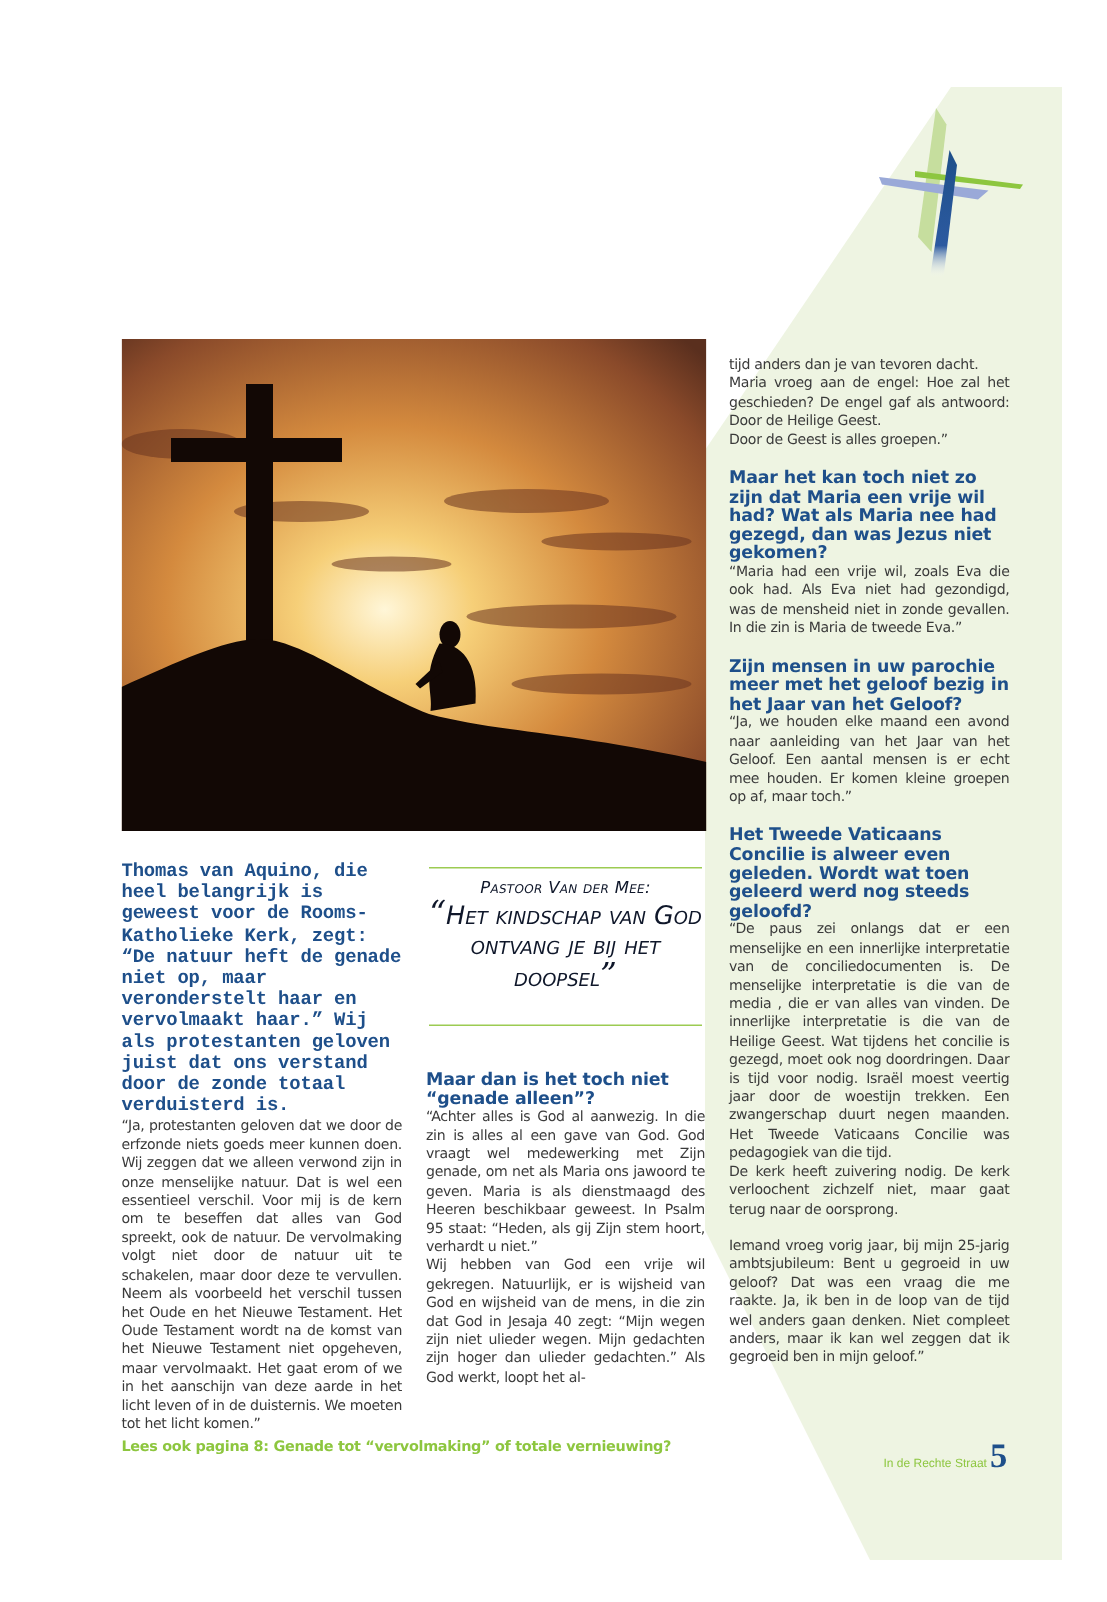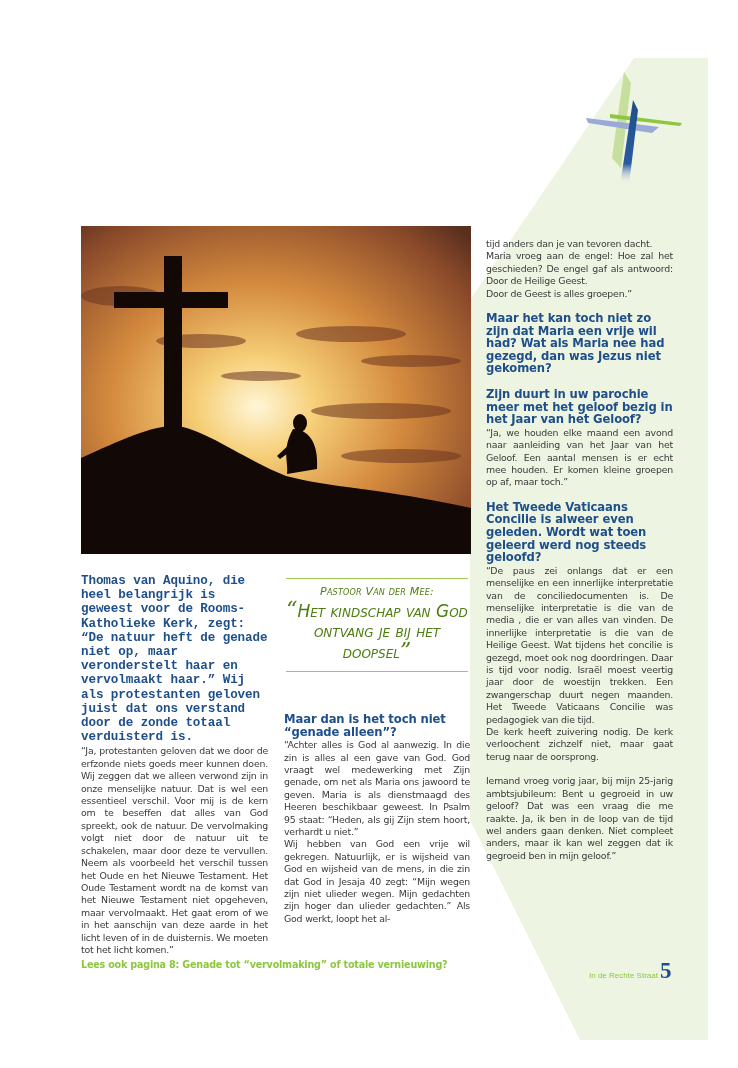--- a/index.html
+++ b/index.html
@@ -5,21 +5,21 @@
   html, body { margin:0; padding:0; }
   body { width:738px; height:1068px; background:#ffffff; position:relative; overflow:hidden;
          font-family:"Liberation Sans", sans-serif; }
   .bgpanel { position:absolute; left:0; top:0; width:738px; height:1068px; }
   .col { position:absolute; color:#3a3a3a; font-family:"DejaVu Sans", sans-serif; font-size:9.4px; line-height:12.4px; letter-spacing:-0.2px; }
   .col p { margin:0; text-align:justify; }
   .lead { color:#1e4f8a; font-weight:bold; font-size:12.6px; line-height:14.2px; margin:0 0 1px 0; letter-spacing:-0.1px; font-family:Liberation Mono, monospace; }
   .q { color:#1e4f8a; font-weight:bold; font-size:11.6px; line-height:12.6px; margin:0 0 1px 0; letter-spacing:-0.1px; font-family:"DejaVu Sans", sans-serif; }
   .gap { height:12px; }
   .photo { position:absolute; left:81px; top:226px; width:390px; height:328px; overflow:hidden; }
-  .pull { position:absolute; left:286px; top:578px; width:182px; border-top:1.5px solid #9ccb52; border-bottom:1.5px solid #9ccb52; padding:6px 0 8px; text-align:center; color:#4d7c0f; }
+  .pull { position:absolute; left:286px; top:578px; width:182px; border-top:1.5px solid #9ccb52; border-bottom:1.5px solid #9ccb52; padding:6px 0 20px; text-align:center; color:#0f172a; }
   .pull .who { font-style:italic; font-size:11px; font-variant:small-caps; letter-spacing:0.2px; margin-bottom:2px; font-family:"DejaVu Sans", sans-serif; }
   .pull .quote { font-style:italic; font-size:17px; line-height:19.5px; font-variant:small-caps; font-family:"DejaVu Sans", sans-serif; }
   .pull .mark { font-family:"DejaVu Serif", serif; font-size:22px; font-style:italic; }
   .footer-link { position:absolute; left:81px; top:959px; color:#8dc63f; font-weight:bold; font-size:9.6px; font-family:"DejaVu Sans", sans-serif; letter-spacing:-0.2px; }
   .mag { position:absolute; left:589px; top:971px; color:#8dc63f; font-size:8px; font-family:"Liberation Sans", sans-serif; }
   .pnum { position:absolute; left:660px; top:958px; color:#1e4f8a; font-family:"Liberation Serif", serif; font-weight:bold; font-size:23px; }
 </style>
 </head>
 <body>
 
@@ -88,22 +88,23 @@
   <p>“Achter alles is God al aanwezig. In die zin is alles al een gave van God. God vraagt wel medewerking met Zijn genade, om net als Maria ons jawoord te geven. Maria is als dienstmaagd des Heeren beschikbaar geweest. In Psalm 95 staat: “Heden, als gij Zijn stem hoort, verhardt u niet.”</p>
   <p>Wij hebben van God een vrije wil gekregen. Natuurlijk, er is wijsheid van God en wijsheid van de mens, in die zin dat God in Jesaja 40 zegt: “Mijn wegen zijn niet ulieder wegen. Mijn gedachten zijn hoger dan ulieder gedachten.” Als God werkt, loopt het al-</p>
 </div>
 
 <div class="col" style="left:486px; top:238px; width:187px;">
   <p>tijd anders dan je van tevoren dacht.</p>
   <p>Maria vroeg aan de engel: Hoe zal het geschieden? De engel gaf als antwoord: Door de Heilige Geest.</p>
   <p>Door de Geest is alles groepen.”</p>
   <div class="gap"></div>
   <div class="q">Maar het kan toch niet zo zijn dat Maria een vrije wil had? Wat als Maria nee had gezegd, dan was Jezus niet gekomen?</div>
+  <p>“Maria had een vrije wil, zoals Eva die ook had. Als Eva niet had gezondigd, was de mensheid niet in zonde gevallen. In die zin is Maria de tweede Eva.”</p>
   <div class="gap"></div>
-  <div class="q">Zijn duurt in uw parochie meer met het geloof bezig in het Jaar van het Geloof?</div>
+  <div class="q">Zijn mensen in uw parochie meer met het geloof bezig in het Jaar van het Geloof?</div>
   <p>“Ja, we houden elke maand een avond naar aanleiding van het Jaar van het Geloof. Een aantal mensen is er echt mee houden. Er komen kleine groepen op af, maar toch.”</p>
   <div class="gap"></div>
   <div class="q">Het Tweede Vaticaans Concilie is alweer even geleden. Wordt wat toen geleerd werd nog steeds geloofd?</div>
   <p>“De paus zei onlangs dat er een menselijke en een innerlijke interpretatie van de conciliedocumenten is. De menselijke interpretatie is die van de media , die er van alles van vinden. De innerlijke interpretatie is die van de Heilige Geest. Wat tijdens het concilie is gezegd, moet ook nog doordringen. Daar is tijd voor nodig. Israël moest veertig jaar door de woestijn trekken. Een zwangerschap duurt negen maanden. Het Tweede Vaticaans Concilie was pedagogiek van die tijd.</p>
   <p>De kerk heeft zuivering nodig. De kerk verloochent zichzelf niet, maar gaat terug naar de oorsprong.</p>
   <div class="gap"></div>
   <p>Iemand vroeg vorig jaar, bij mijn 25-jarig ambtsjubileum: Bent u gegroeid in uw geloof? Dat was een vraag die me raakte. Ja, ik ben in de loop van de tijd wel anders gaan denken. Niet compleet anders, maar ik kan wel zeggen dat ik gegroeid ben in mijn geloof.”</p>
 </div>
 
 <div class="footer-link">Lees ook pagina 8: Genade tot “vervolmaking” of totale vernieuwing?</div>

